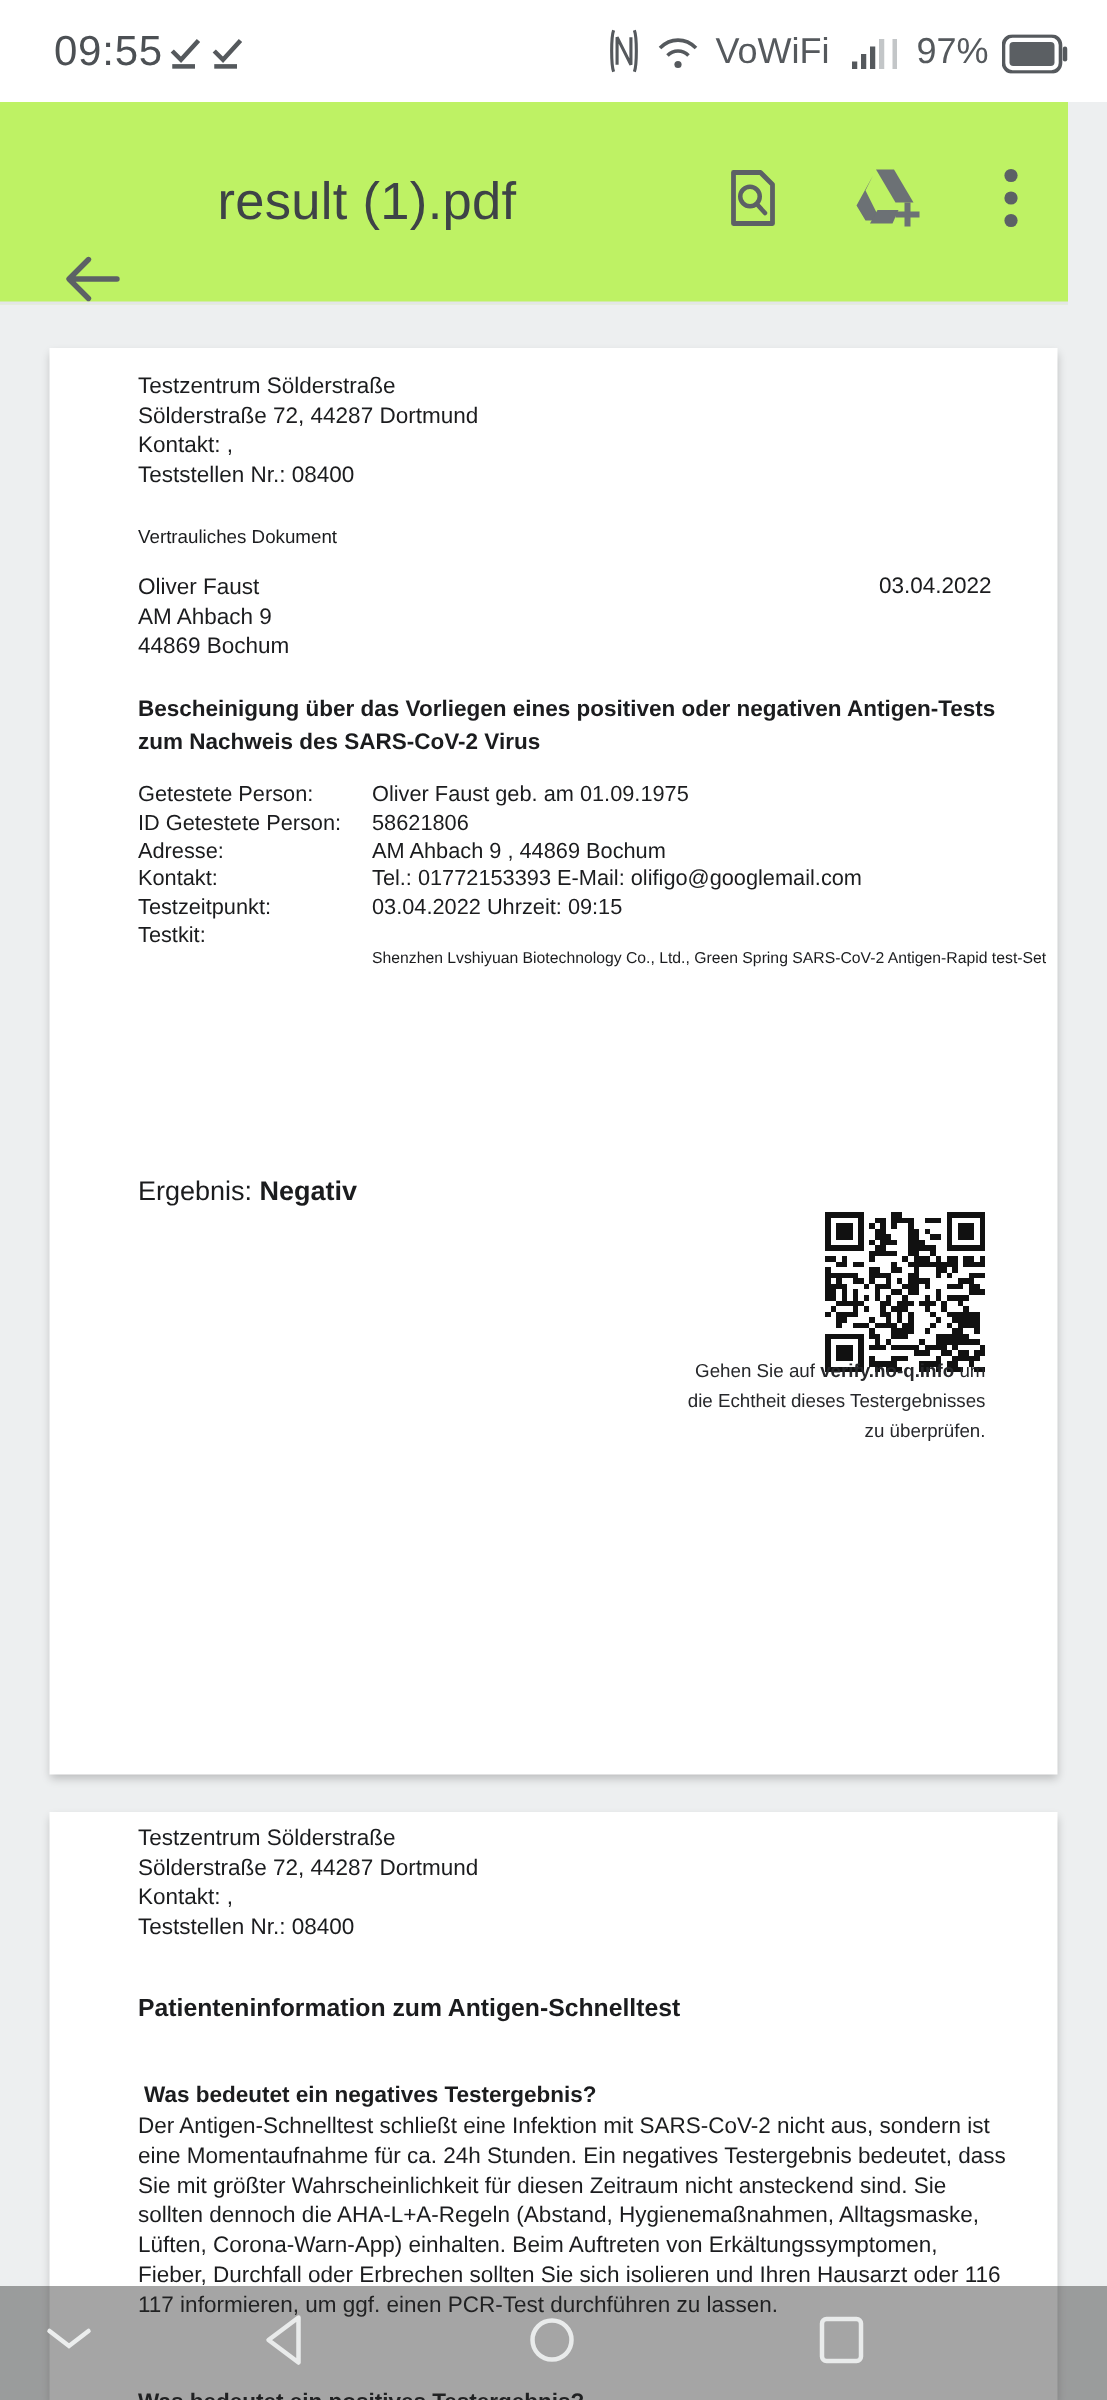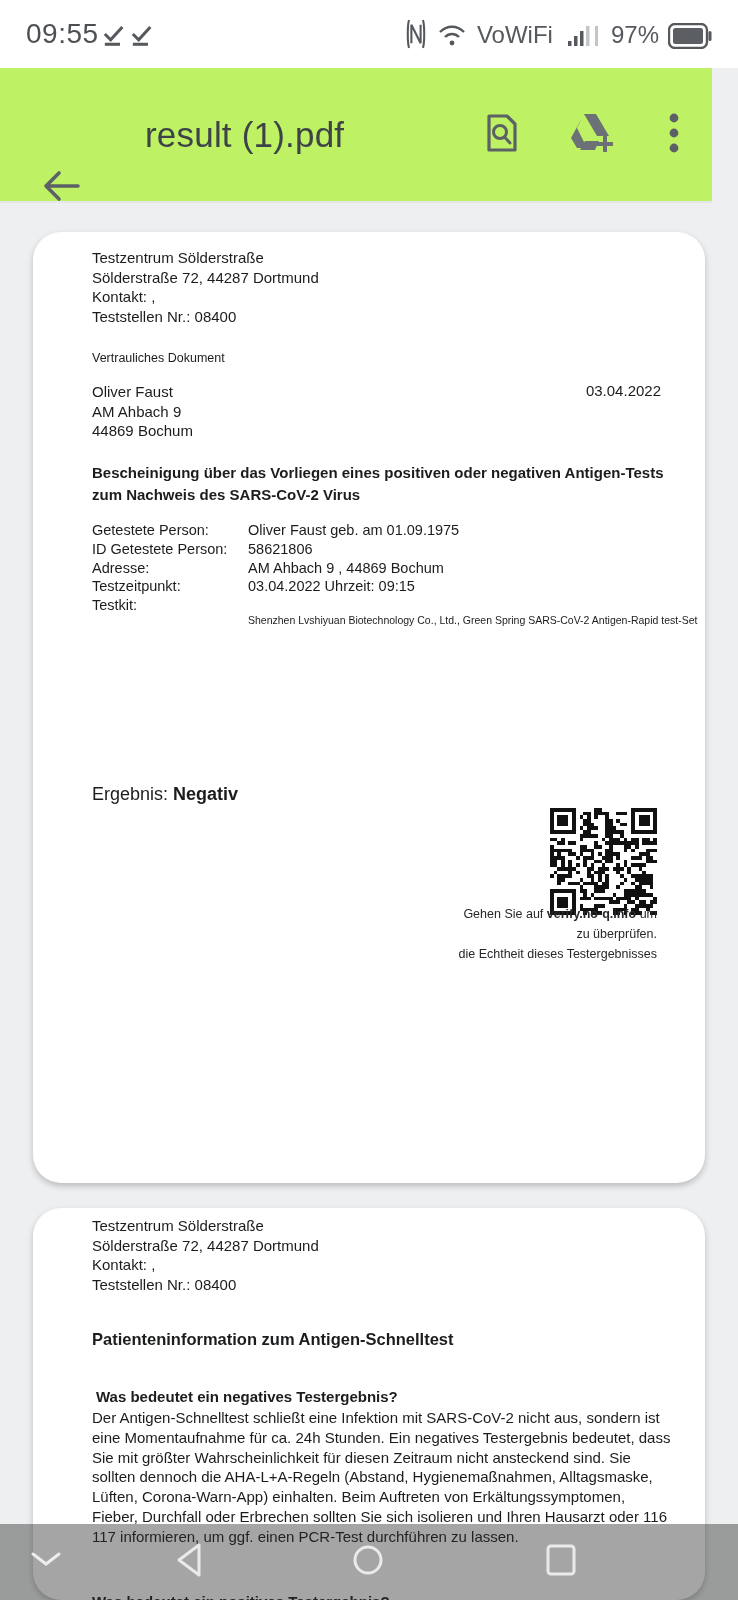--- a/index.html
+++ b/index.html
@@ -8,21 +8,21 @@
     background:#edeff0;
     font-family:"Liberation Sans","DejaVu Sans",sans-serif;
     -webkit-font-smoothing:antialiased;
   }
   
   .status-bar{
     position:absolute;top:0;left:0;width:738px;height:68px;background:#ffffff;
     display:flex;align-items:center;justify-content:space-between;
     color:#55595d;
   }
-  .status-left{display:flex;align-items:center;gap:0;padding-left:26px;}
+  .status-left{display:flex;align-items:center;gap:0;padding-left:36px;}
   .status-right{display:flex;align-items:flex-end;gap:9px;padding-right:26px;}
   .status-time{font-size:28px;color:#4c5054;letter-spacing:.5px;}
   .sicon{display:inline-flex;align-items:center;justify-content:center;}
   .vowifi{font-size:24px;color:#55595d;}
   .battery-pct{font-size:24px;color:#55595d;}
   
   .app-bar{
     position:absolute;top:68px;left:0;width:712px;height:133px;background:#bef264;
     border-bottom:2px solid #e4e6e7;
     display:flex;align-items:center;
@@ -33,21 +33,20 @@
     font-size:35px;color:#3e4347;letter-spacing:.2px;white-space:nowrap;
   }
   .appbar-actions{position:absolute;right:24px;top:0;height:133px;display:flex;align-items:center;gap:46px;}
   .action-btn{width:44px;height:44px;display:flex;align-items:center;justify-content:center;}
   
   .pdf-viewport{position:absolute;top:203px;left:0;width:738px;height:1397px;background:#edeff0;}
   .page{
     position:absolute;left:33px;width:672px;background:#ffffff;
     box-shadow:0 3px 6px rgba(0,0,0,0.22);
     color:#1b1c1e;
-    border-radius:28px;
   }
   .page1{top:29px;height:951px;}
   .page2{top:1005px;height:392px;overflow:hidden;}
   .doc-text{font-size:15px;line-height:19.5px;}
   .small-text{font-size:12.5px;line-height:16px;}
   .abs{position:absolute;}
   .bold{font-weight:bold;}
   .header-block{left:59px;top:16px;}
   .confidential{left:59px;top:118px;}
   .recipient-block{left:59px;top:150px;}
@@ -198,20 +197,24 @@
         <span class="detail-label">Getestete Person:</span>
         <span class="detail-value">Oliver Faust geb. am 01.09.1975</span>
       </div>
       <div class="detail-row">
         <span class="detail-label">ID Getestete Person:</span>
         <span class="detail-value">58621806</span>
       </div>
       <div class="detail-row">
         <span class="detail-label">Adresse:</span>
         <span class="detail-value">AM Ahbach 9 , 44869 Bochum</span>
+      </div>
+      <div class="detail-row">
+        <span class="detail-label">Kontakt:</span>
+        <span class="detail-value">Tel.: 01772153393 E-Mail: olifigo@googlemail.com</span>
       </div>
       <div class="detail-row">
         <span class="detail-label">Testzeitpunkt:</span>
         <span class="detail-value">03.04.2022 Uhrzeit: 09:15</span>
       </div>
       <div class="detail-row">
         <span class="detail-label">Testkit:</span>
         <span class="detail-value tiny">Shenzhen Lvshiyuan Biotechnology Co., Ltd., Green Spring SARS-CoV-2 Antigen-Rapid test-Set</span>
       </div>
     </div>
@@ -644,22 +647,22 @@
             <rect x="24" y="28" width="1" height="1"></rect>
             <rect x="27" y="28" width="1" height="1"></rect>
             <rect x="28" y="28" width="1" height="1"></rect>
           </g>
         </svg></div>
 
     <div class="abs qr-caption">
       <div>
         <span>Gehen Sie auf </span><span class="bold">verify.no-q.info</span><span> um</span>
       </div>
+      <div>die Echtheit dieses Testergebnisses</div>
       <div>zu überprüfen.</div>
-      <div>die Echtheit dieses Testergebnisses</div>
     </div>
   </div>
 
   <div class="page page2">
     <div class="abs p2-header-block doc-text">
       <div>Testzentrum Sölderstraße</div>
       <div>Sölderstraße 72, 44287 Dortmund</div>
       <div>Kontakt: ,</div>
       <div>Teststellen Nr.: 08400</div>
     </div>

